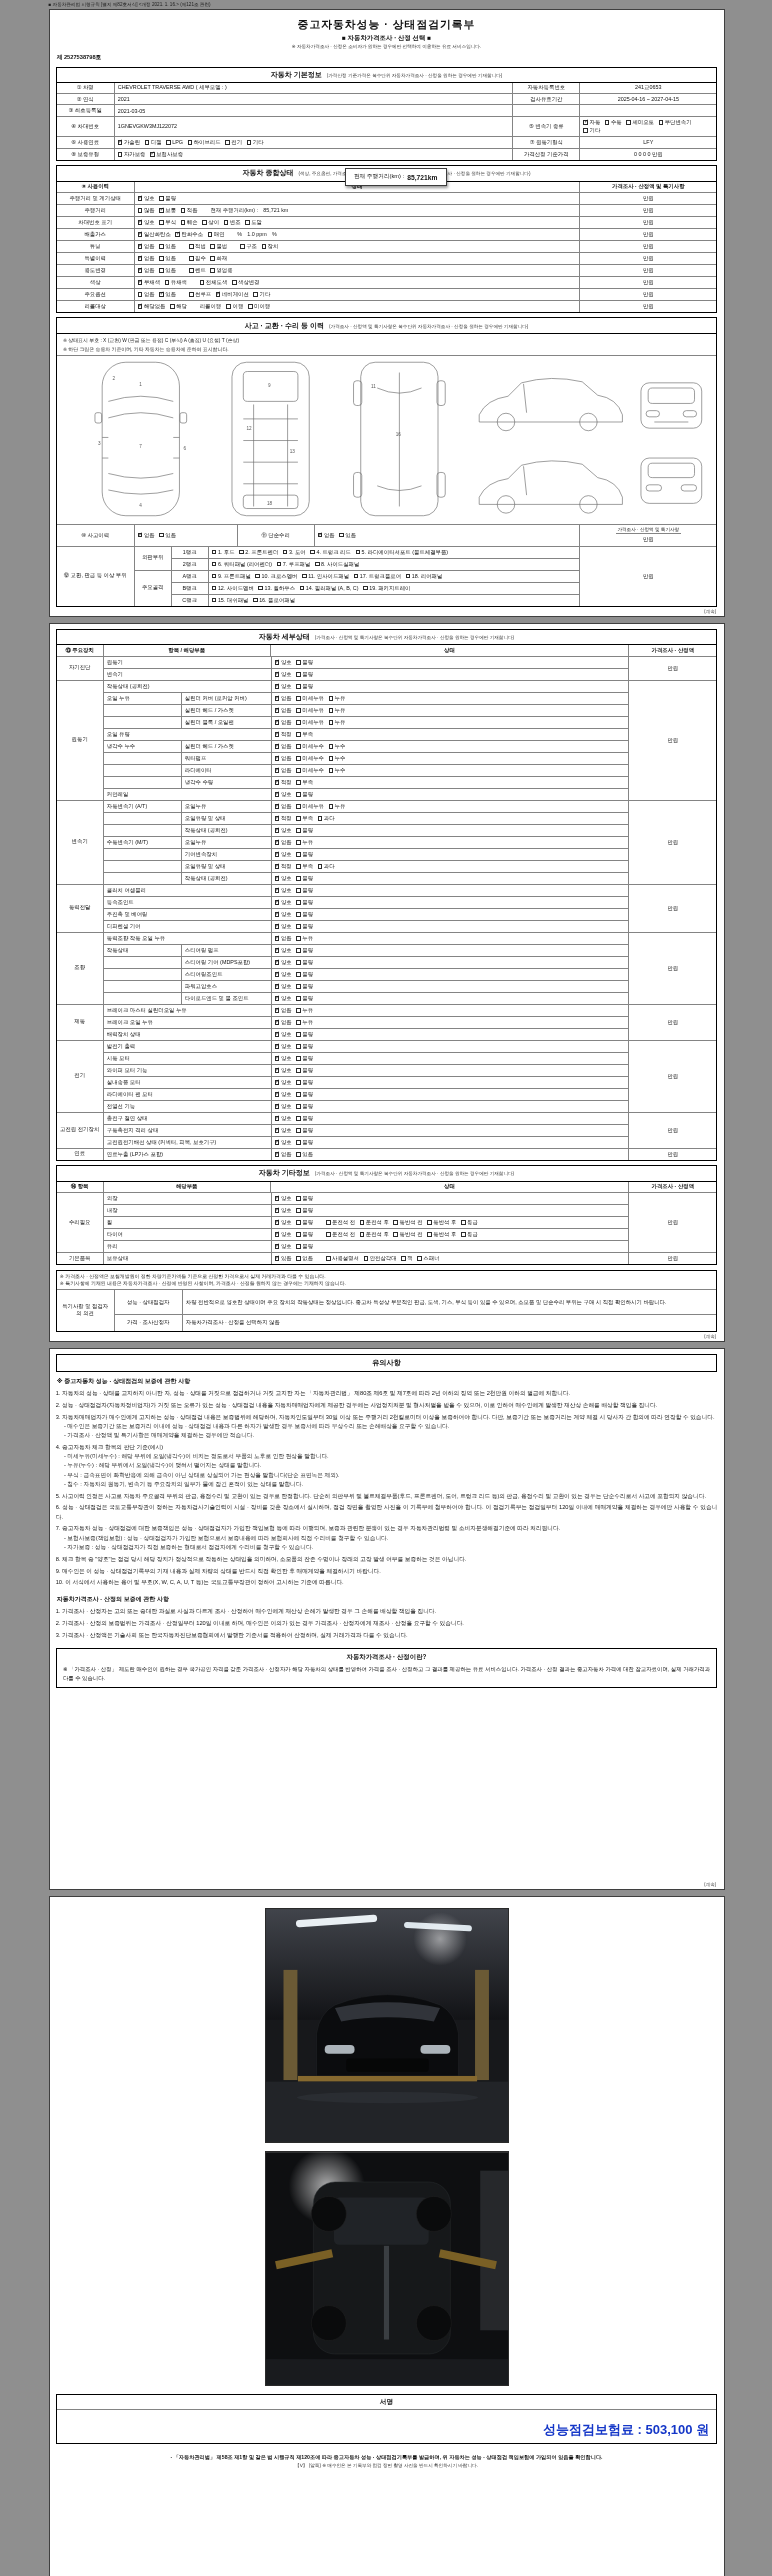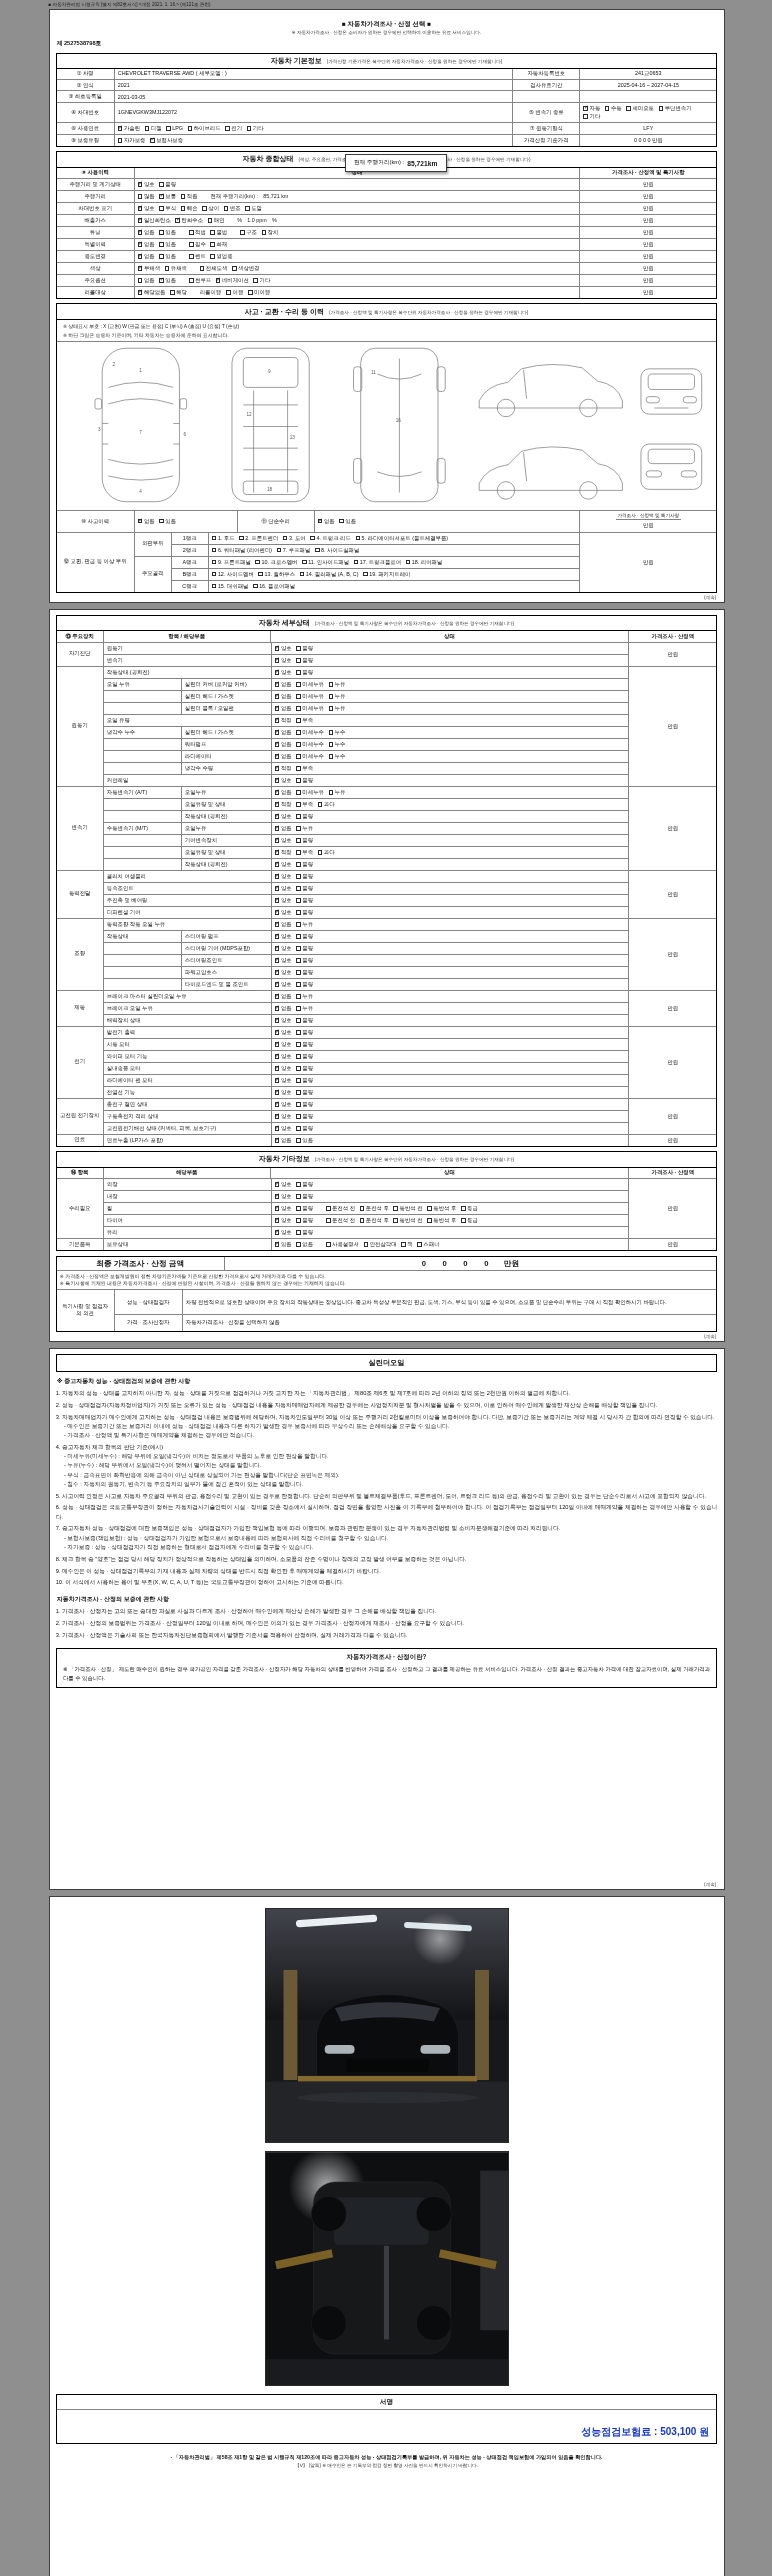--- a/index.html
+++ b/index.html
@@ -71,34 +71,35 @@
 .defbox{border:0.5px solid #000;margin-top:8.2px;padding:4.1px 6.2px}
 .defbox .dt{text-align:center;font-weight:700;font-size:6.4px;margin-bottom:3.1px}
 .defbox .dx{font-size:5.4px;line-height:1.6;text-align:justify}
 
 .photos{display:flex;flex-direction:column;align-items:center;gap:8.2px;margin-top:5.2px}
 .photo{border:0.5px solid #2a2a2a;line-height:0}
 
 .signbox{border:0.5px solid #000;margin-top:8.2px}
 .signhd{border-bottom:0.5px solid #848484;text-align:center;font-weight:700;font-size:6.7px;padding:2.6px}
 .signbody{min-height:33px;display:flex;align-items:flex-end;justify-content:flex-end;padding:4.1px 7.2px}
-.insurance{color:#1537c8;font-weight:700;font-size:10px}
+.insurance{color:#1537c8;font-weight:700;font-size:13px}
 
 .foot{margin-top:9.3px;text-align:center}
 .foot .f1l{font-size:5.2px;font-weight:700}
 .foot .f2l{font-size:4.6px;color:#333;margin-top:2.1px}
 svg{display:block}
 </style>
 </head>
 <body>
 
 <div class="topnote">■ 자동차관리법 시행규칙 [별지 제82호서식] &lt;개정 2021. 1. 16.&gt; (제121조 관련)</div>
 
 <div class="page" id="p1">
   <div class="hd">
+    <div class="hd-title">중고자동차성능 · 상태점검기록부</div>
     <div class="hd-sub">■ 자동차가격조사 · 산정 선택 ■</div>
     <div class="hd-note">※ 자동차가격조사 · 산정은 소비자가 원하는 경우에만 선택하여 이용하는 유료 서비스입니다.</div>
   </div>
   <div class="doc-no">제 2527538798호</div>
 
   <div class="sec">
     <div class="ttl">
       <span>자동차 기본정보</span>
       <span class="note">(가격산정 기준가격은 복수단위 자동차가격조사 · 산정을 원하는 경우에만 기재합니다)</span>
     </div>
@@ -1526,27 +1527,20 @@
               </div>
             </div>
             <div class="c w170 lab">만원</div>
           </div>
         </div>
     </div>
   </div>
 
   <div class="tb" style="margin-top:5.2px">
     <div class="r">
-      <div class="c lab w325 big">최종 가격조사 · 산정 금액</div>
-      <div class="c f1 lab">
-        <span class="zeros">0  0  0  0</span>
-        <span class="big" style="margin-left:8.2px">만원</span>
-      </div>
-    </div>
-    <div class="r">
       <div class="c f1 notes col" style="align-items:flex-start">
         <p>※ 가격조사 · 산정액은 보험개발원이 정한 차량기준가액을 기준으로 산정한 가격으로서 실제 거래가격과 다를 수 있습니다.</p>
         <p>※ 특기사항에 기재된 내용은 자동차가격조사 · 산정에 반영된 사항이며, 가격조사 · 산정을 원하지 않는 경우에는 기재하지 않습니다.</p>
       </div>
     </div>
     <div class="r">
       <div class="c lab w110 vert">특기사항 및 점검자의 의견</div>
       <div class="wrapcol">
         <div class="r">
           <div class="c lab w130">성능 · 상태점검자</div>
@@ -1556,21 +1550,21 @@
           <div class="c lab w130">가격 · 조사산정자</div>
           <div class="c f1" style="min-height:15.5px">자동차가격조사 · 산정을 선택하지 않음</div>
         </div>
       </div>
     </div>
   </div>
   <div class="cont">(계속)</div>
 </div>
 
 <div class="page" id="p3">
-  <div class="boxttl">실린더오일</div>
+  <div class="boxttl">유의사항</div>
   <div class="nintro">※ 중고자동차 성능 · 상태점검의 보증에 관한 사항</div>
   <div class="nbody" id="notice-body">
       <p class="ni">1. 자동차의 성능 · 상태를 고지하지 아니한 자, 성능 · 상태를 거짓으로 점검하거나 거짓 고지한 자는 「자동차관리법」 제80조 제6호 및 제7호에 따라 2년 이하의 징역 또는 2천만원 이하의 벌금에 처합니다.</p>
       <p class="ni">2. 성능 · 상태점검자(자동차정비업자)가 거짓 또는 오류가 있는 성능 · 상태점검 내용을 자동차매매업자에게 제공한 경우에는 사업정지처분 및 형사처벌을 받을 수 있으며, 이로 인하여 매수인에게 발생한 재산상 손해를 배상할 책임을 집니다.</p>
       <p class="ni">3. 자동차매매업자가 매수인에게 고지하는 성능 · 상태점검 내용은 보증범위에 해당하며, 자동차인도일부터 30일 이상 또는 주행거리 2천킬로미터 이상을 보증하여야 합니다. 다만, 보증기간 또는 보증거리는 계약 체결 시 당사자 간 합의에 따라 연장할 수 있습니다.</p>
       <p class="ns">- 매수인은 보증기간 또는 보증거리 이내에 성능 · 상태점검 내용과 다른 하자가 발생한 경우 보증서에 따라 무상수리 또는 손해배상을 요구할 수 있습니다.</p>
       <p class="ns">- 가격조사 · 산정액 및 특기사항은 매매계약을 체결하는 경우에만 적습니다.</p>
       <p class="ni">4. 중고자동차 체크 항목의 판단 기준(예시)</p>
       <p class="ns">- 미세누유(미세누수) : 해당 부위에 오일(냉각수)이 비치는 정도로서 부품의 노후로 인한 현상을 말합니다.</p>
       <p class="ns">- 누유(누수) : 해당 부위에서 오일(냉각수)이 맺혀서 떨어지는 상태를 말합니다.</p>

